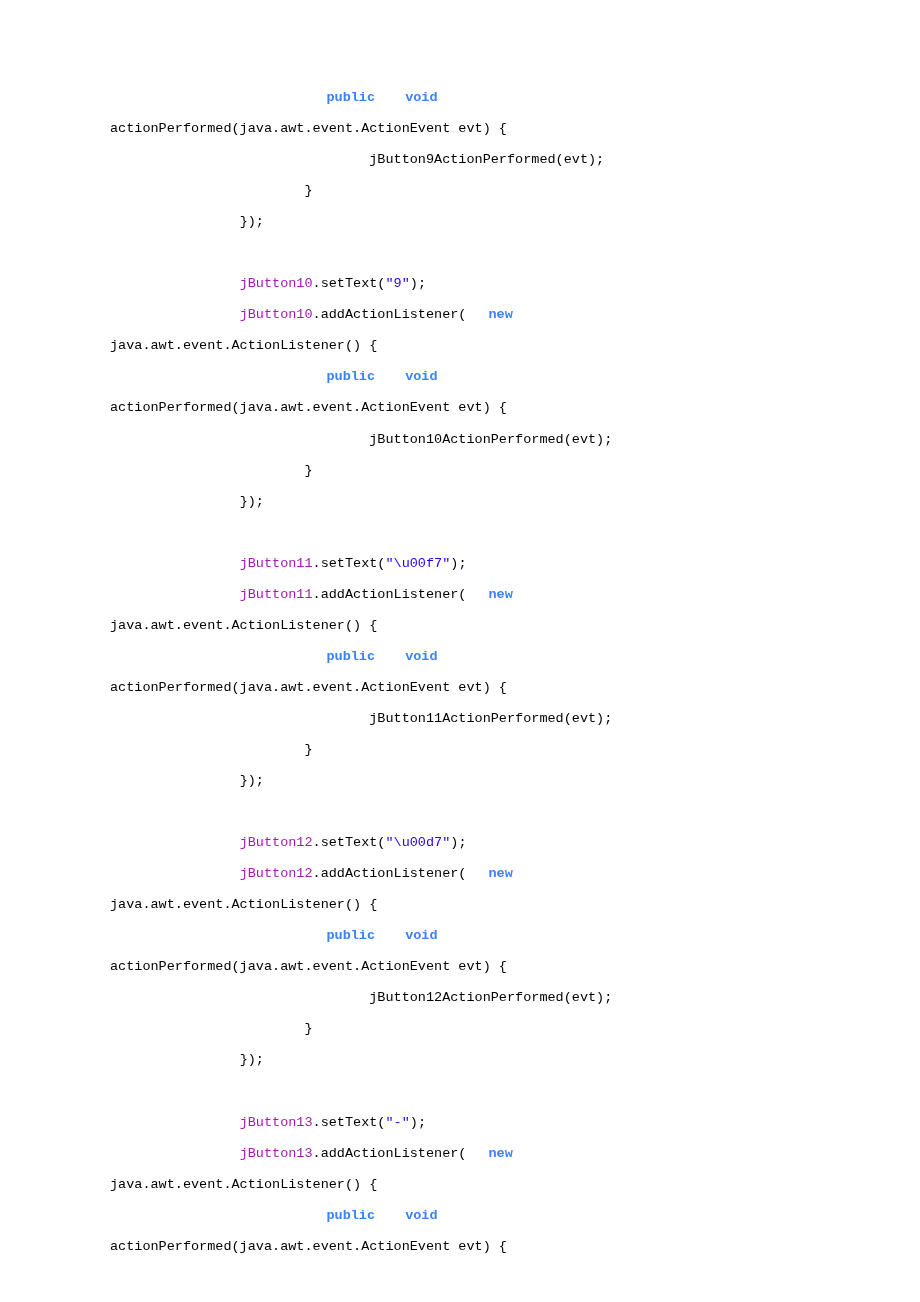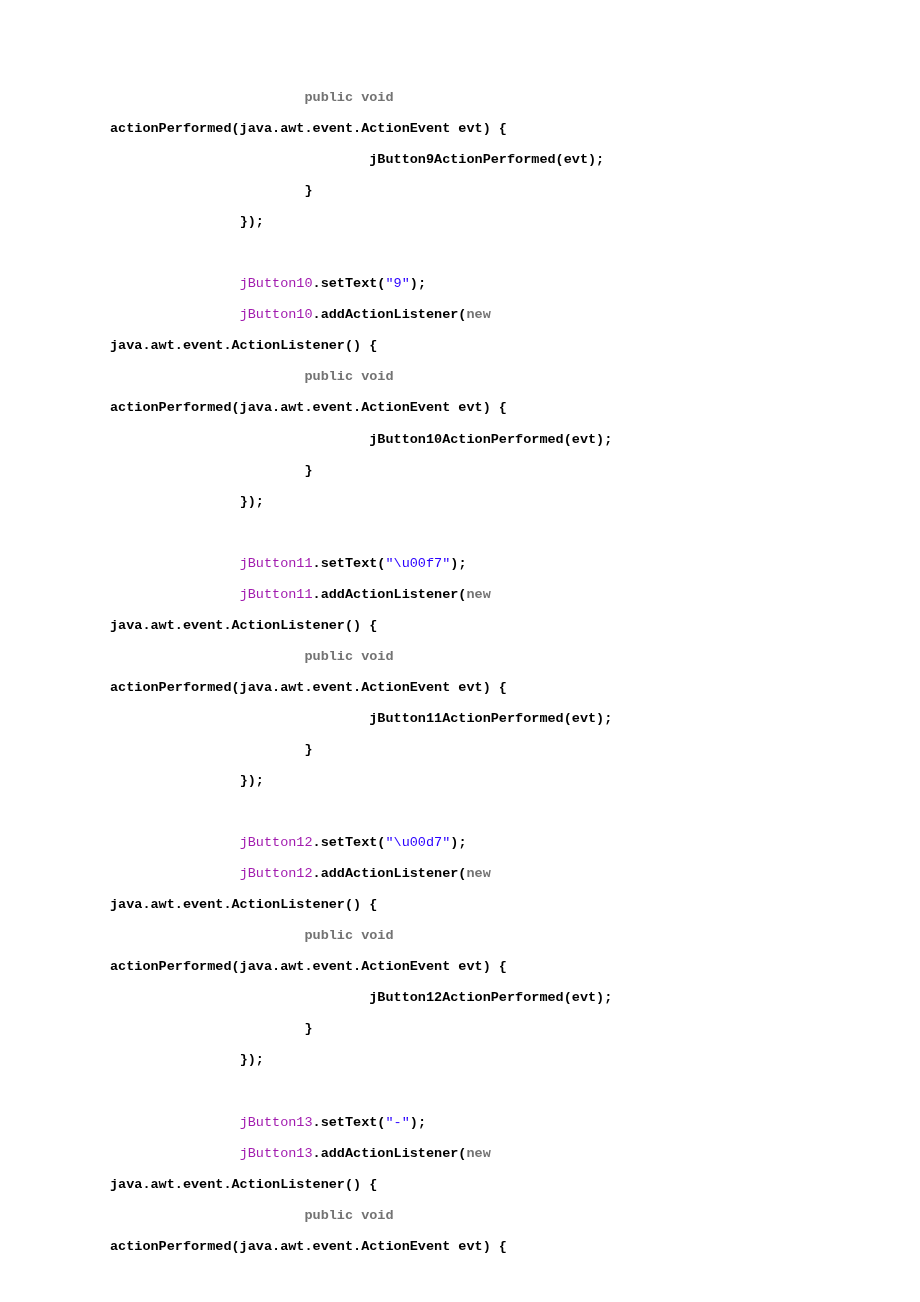--- a/index.html
+++ b/index.html
@@ -17,24 +17,24 @@
     padding: 82px 100px 60px 110px;
   }
   pre.code {
     margin: 0;
     white-space: pre-wrap;
     word-wrap: break-word;
     font-family: inherit;
     font-size: inherit;
     line-height: inherit;
   }
-  .kw   { color: #737373; font-weight: bold; }
+  .kw   { color: #3b82f6; font-weight: bold; margin-left: 22px; }
   .fld  { color: #a21caf; }
   .str  { color: #2a00ff; }
-  .pln  { color: #000000; font-weight: bold; }
+  .pln  { color: #000000; }
 </style>
 </head>
 <body>
 
 <div class="page">
 <pre class="code"><span>                        </span><span class="kw">public</span><span> </span><span class="kw">void</span><span> </span>
 <span class="pln">actionPerformed(java.awt.event.ActionEvent evt) {</span>
 <span>                                </span><span class="pln">jButton9ActionPerformed(evt);</span>
 <span>                        </span><span class="pln">}</span>
 <span>                </span><span class="pln">});</span>

